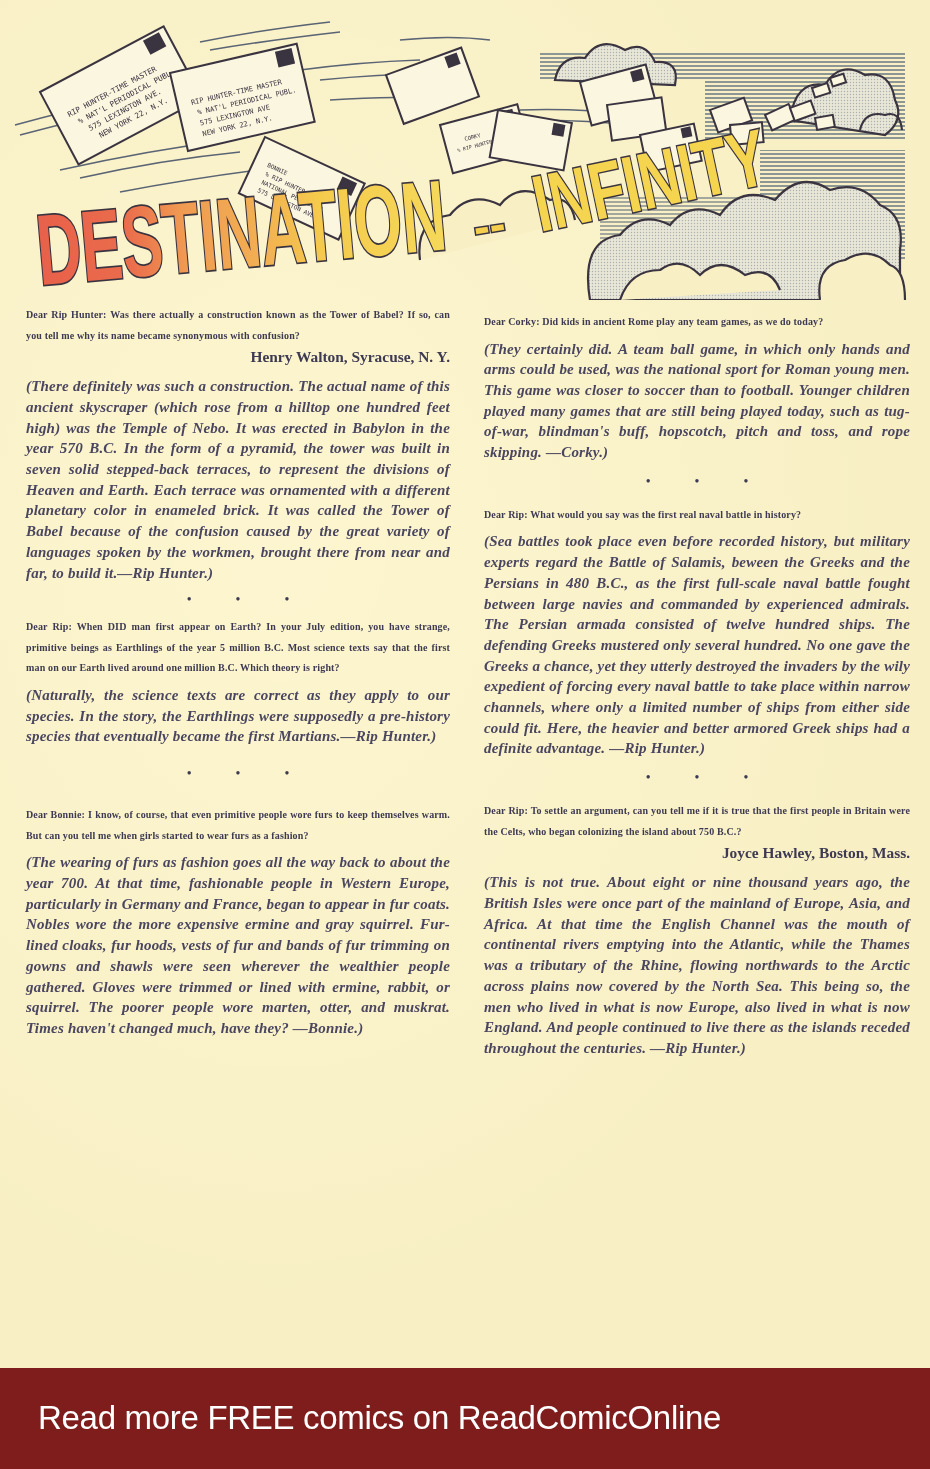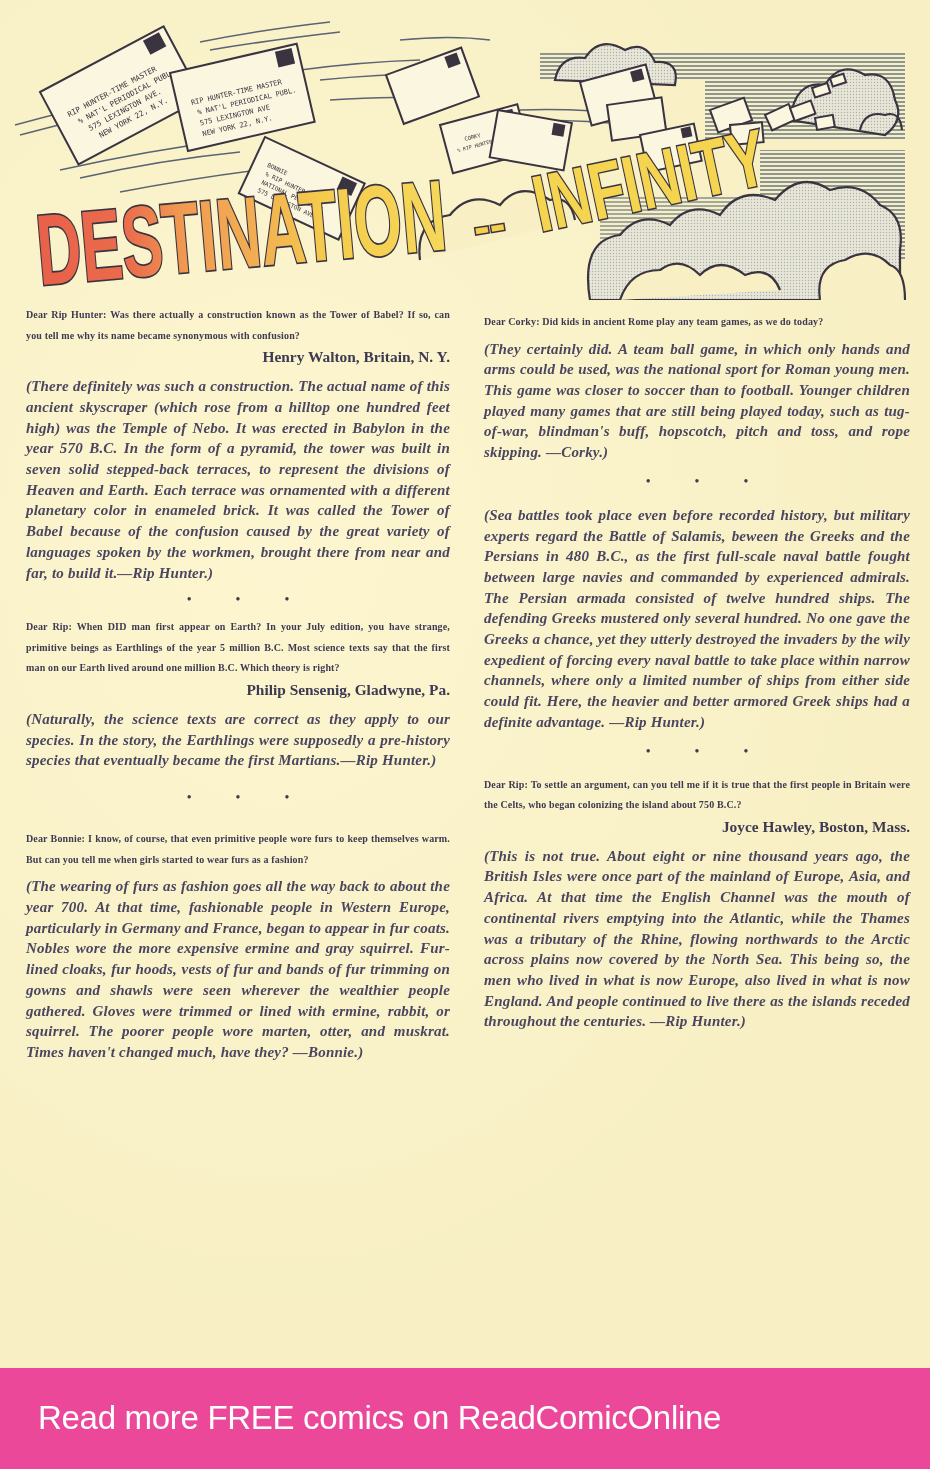--- a/index.html
+++ b/index.html
@@ -53,21 +53,21 @@
     text-align: center;
     color: #3d3a52;
     font-size: 14px;
     letter-spacing: 44px;
     height: 34px;
     line-height: 34px;
     padding-left: 44px;
   }
   .footer {
     position: absolute; left: 0; top: 1368px; width: 930px; height: 101px;
-    background: #ec4899;
+    background: #7f1d1d;
   }
   .footer-text {
     position: absolute; left: 38px; top: 30px;
     color: #fff;
     font-family: "Liberation Sans", "DejaVu Sans", sans-serif;
     font-size: 33px;
     line-height: 40px;
     letter-spacing: -0.3px;
     white-space: nowrap;
   }
@@ -212,43 +212,43 @@
         <text class="title-svg-text" x="40" y="285" font-size="100" transform="rotate(-5 40 285) scale(1 1)" textLength="410" lengthAdjust="spacingAndGlyphs" fill="url(#titleGrad)" stroke="#3a3340" stroke-width="3.5" paint-order="stroke">DESTINATION</text>
         <text class="title-svg-text" x="476" y="244" font-size="48" transform="rotate(-9 476 244)" fill="#f5cf4c" stroke="#3a3340" stroke-width="3" paint-order="stroke">--</text>
         <text class="title-svg-text" x="540" y="232" font-size="80" transform="rotate(-12 540 232)" textLength="236" lengthAdjust="spacingAndGlyphs" fill="#f5d450" stroke="#3a3340" stroke-width="3" paint-order="stroke">INFINITY</text>
       </g>
     </svg>
   </div>
 
   <div class="col col-left">
     <div>
       <p class="letter">Dear Rip Hunter: Was there actually a construction known as the Tower of Babel? If so, can you tell me why its name became synonymous with confusion?</p>
-      <p class="sig">Henry Walton, Britain, N. Y.</p>
+      <p class="sig">Henry Walton, Syracuse, N. Y.</p>
       <p class="reply">(There definitely was such a construction. The actual name of this ancient skyscraper (which rose from a hilltop one hundred feet high) was the Temple of Nebo. It was erected in Babylon in the year 570 B.C. In the form of a pyramid, the tower was built in seven solid stepped-back terraces, to represent the divisions of Heaven and Earth. Each terrace was ornamented with a different planetary color in enameled brick. It was called the Tower of Babel because of the confusion caused by the great variety of languages spoken by the workmen, brought there from near and far, to build it.—Rip Hunter.)</p>
     </div>
     <div class="dots">•••</div>
     <div>
       <p class="letter">Dear Rip: When DID man first appear on Earth? In your July edition, you have strange, primitive beings as Earthlings of the year 5 million B.C. Most science texts say that the first man on our Earth lived around one million B.C. Which theory is right?</p>
-      <p class="sig">Philip Sensenig, Gladwyne, Pa.</p>
       <p class="reply">(Naturally, the science texts are correct as they apply to our species. In the story, the Earthlings were supposedly a pre-history species that eventually became the first Martians.—Rip Hunter.)</p>
     </div>
     <div class="dots" style="margin-top:10px;">•••</div>
     <div>
       <p class="letter" style="margin-top:14px;">Dear Bonnie: I know, of course, that even primitive people wore furs to keep themselves warm. But can you tell me when girls started to wear furs as a fashion?</p>
       <p class="reply">(The wearing of furs as fashion goes all the way back to about the year 700. At that time, fashionable people in Western Europe, particularly in Germany and France, began to appear in fur coats. Nobles wore the more expensive ermine and gray squirrel. Fur-lined cloaks, fur hoods, vests of fur and bands of fur trimming on gowns and shawls were seen wherever the wealthier people gathered. Gloves were trimmed or lined with ermine, rabbit, or squirrel. The poorer people wore marten, otter, and muskrat. Times haven't changed much, have they? —Bonnie.)</p>
     </div>
   </div>
 
   <div class="col col-right" style="top:312px;">
     <div>
       <p class="letter">Dear Corky: Did kids in ancient Rome play any team games, as we do today?</p>
       <p class="reply">(They certainly did. A team ball game, in which only hands and arms could be used, was the national sport for Roman young men. This game was closer to soccer than to football. Younger children played many games that are still being played today, such as tug-of-war, blindman's buff, hopscotch, pitch and toss, and rope skipping. —Corky.)</p>
     </div>
     <div class="dots" style="margin-top:2px;">•••</div>
     <div>
+      <p class="letter" style="margin-top:6px;">Dear Rip: What would you say was the first real naval battle in history?</p>
       <p class="reply">(Sea battles took place even before recorded history, but military experts regard the Battle of Salamis, beween the Greeks and the Persians in 480 B.C., as the first full-scale naval battle fought between large navies and commanded by experienced admirals. The Persian armada consisted of twelve hundred ships. The defending Greeks mustered only several hundred. No one gave the Greeks a chance, yet they utterly destroyed the invaders by the wily expedient of forcing every naval battle to take place within narrow channels, where only a limited number of ships from either side could fit. Here, the heavier and better armored Greek ships had a definite advantage. —Rip Hunter.)</p>
     </div>
     <div class="dots" style="margin-top:2px;">•••</div>
     <div>
       <p class="letter" style="margin-top:6px;">Dear Rip: To settle an argument, can you tell me if it is true that the first people in Britain were the Celts, who began colonizing the island about 750 B.C.?</p>
       <p class="sig">Joyce Hawley, Boston, Mass.</p>
       <p class="reply">(This is not true. About eight or nine thousand years ago, the British Isles were once part of the mainland of Europe, Asia, and Africa. At that time the English Channel was the mouth of continental rivers emptying into the Atlantic, while the Thames was a tributary of the Rhine, flowing northwards to the Arctic across plains now covered by the North Sea. This being so, the men who lived in what is now Europe, also lived in what is now England. And people continued to live there as the islands receded throughout the centuries. —Rip Hunter.)</p>
     </div>
   </div>
 </div>

